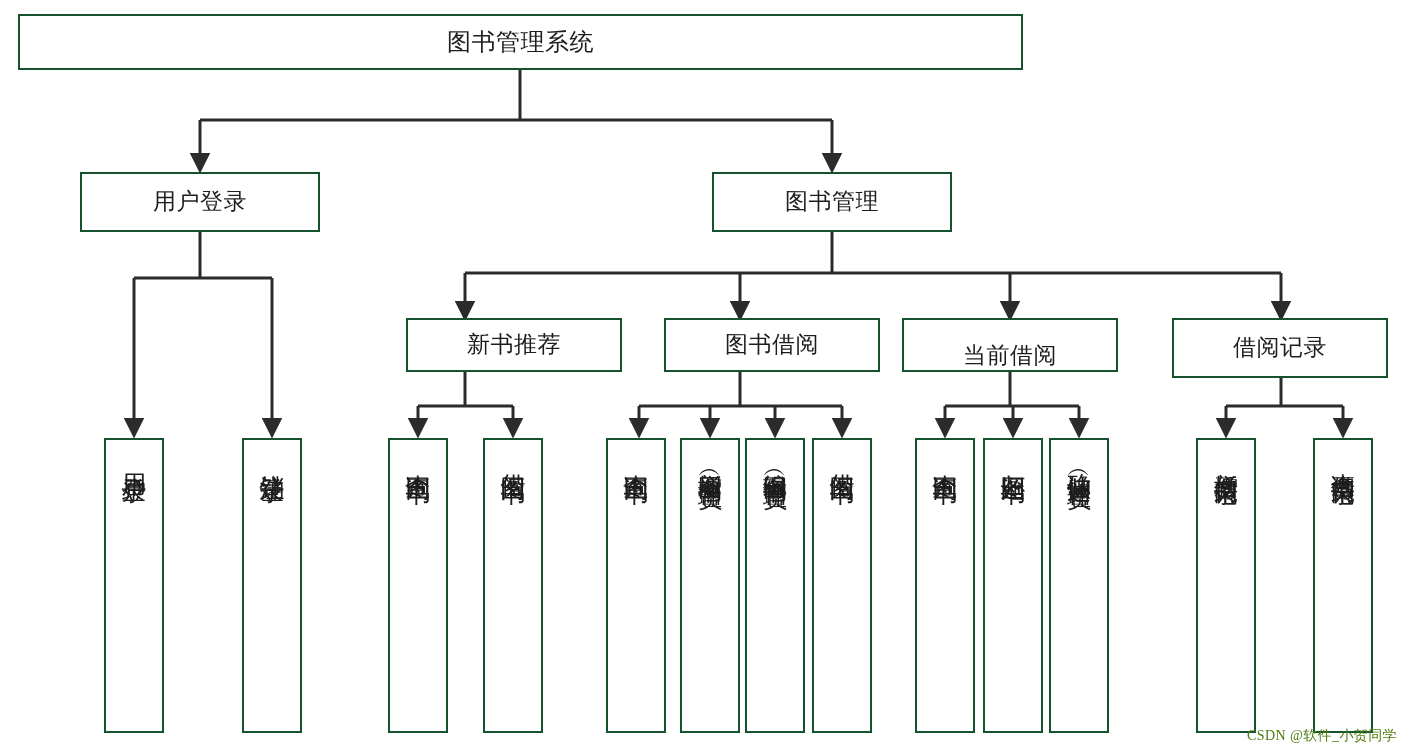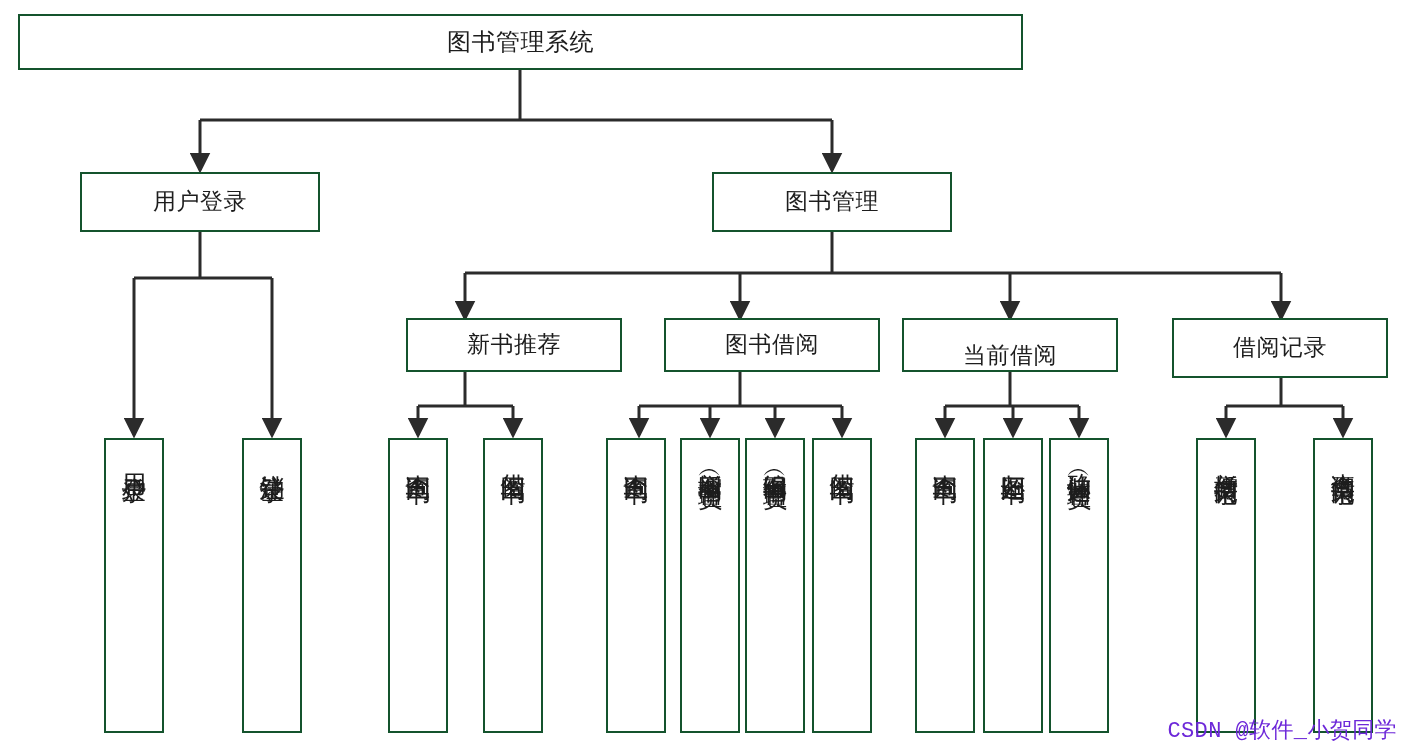--- a/index.html
+++ b/index.html
@@ -63,25 +63,25 @@
     letter-spacing: 2px;
     max-height: 100%;
   }
   .node.v.tall .label {
     font-size: 24px;
   }
   .watermark {
     position: absolute;
     right: 8px;
     bottom: 2px;
-    font-size: 22px;
-    color: #6d28d9;
+    font-size: 14px;
+    color: #4d7c0f;
     white-space: nowrap;
     letter-spacing: 0.4px;
-    font-family: Liberation Mono, monospace;
+    font-family: Liberation Serif, serif;
   }
 </style>
 </head>
 <body>
 
 <div id="canvas">
 
   <svg id="edges" viewBox="0 0 1405 747" xmlns="http://www.w3.org/2000/svg">
     <defs>
       <marker id="arrow" viewBox="0 0 12 12" refX="10" refY="6" markerWidth="7" markerHeight="7" orient="auto-start-reverse">

